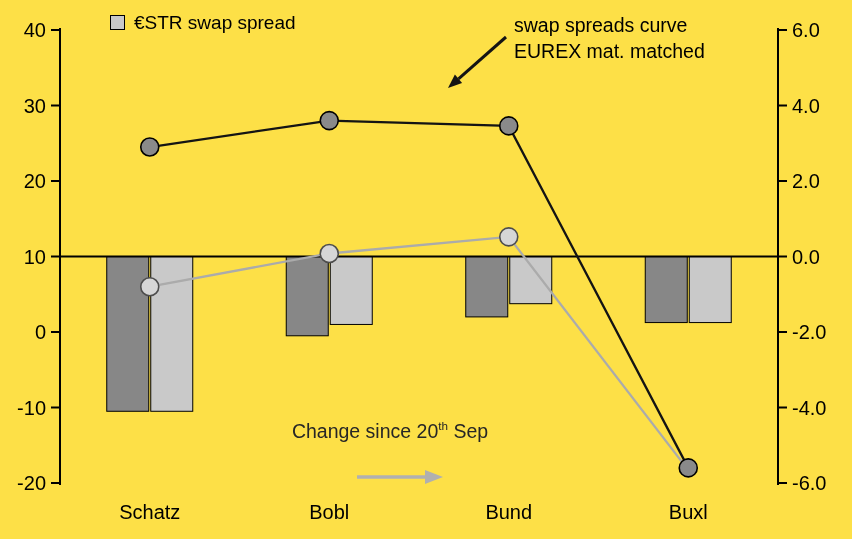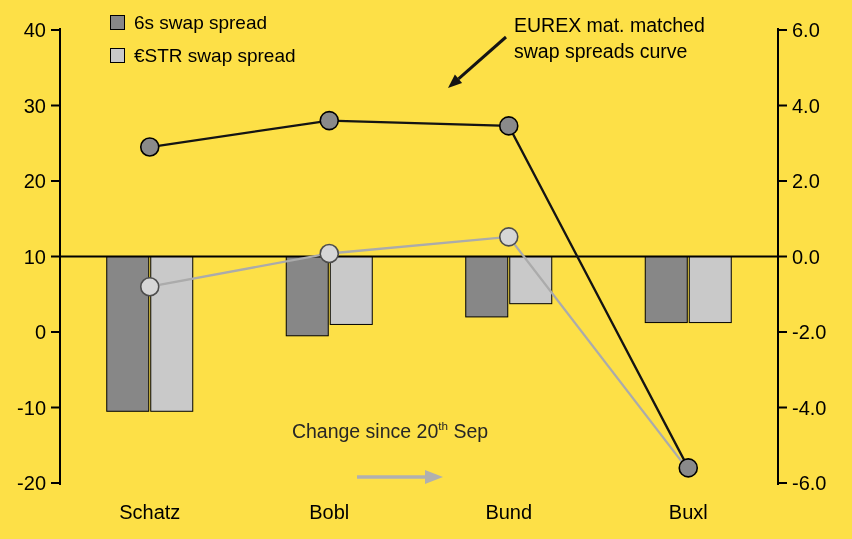--- a/index.html
+++ b/index.html
@@ -92,30 +92,26 @@
 
     <g>
       <line x1="357" y1="477" x2="426" y2="477" stroke="#b0b0b0" stroke-width="3.5"></line>
       <polygon points="443,477 425,470 425,484" fill="#b0b0b0"></polygon>
     </g>
   </svg>
 
   
   <div class="legend">
     <div class="legend-row">
-      <span class="swatch dark"></span>
-      <span class="legend-label">6s swap spread</span>
-    </div>
-    <div class="legend-row">
       <span class="swatch light"></span>
       <span class="legend-label">€STR swap spread</span>
     </div>
   </div>
 
   
   <div class="anno-curve">
+    <div>swap spreads curve</div>
     <div>EUREX mat. matched</div>
-    <div>swap spreads curve</div>
   </div>
 
   
   <div class="anno-change"><span>Change since 20</span><sup>th</sup><span> Sep</span></div>
 </div>
 
 </body></html>

